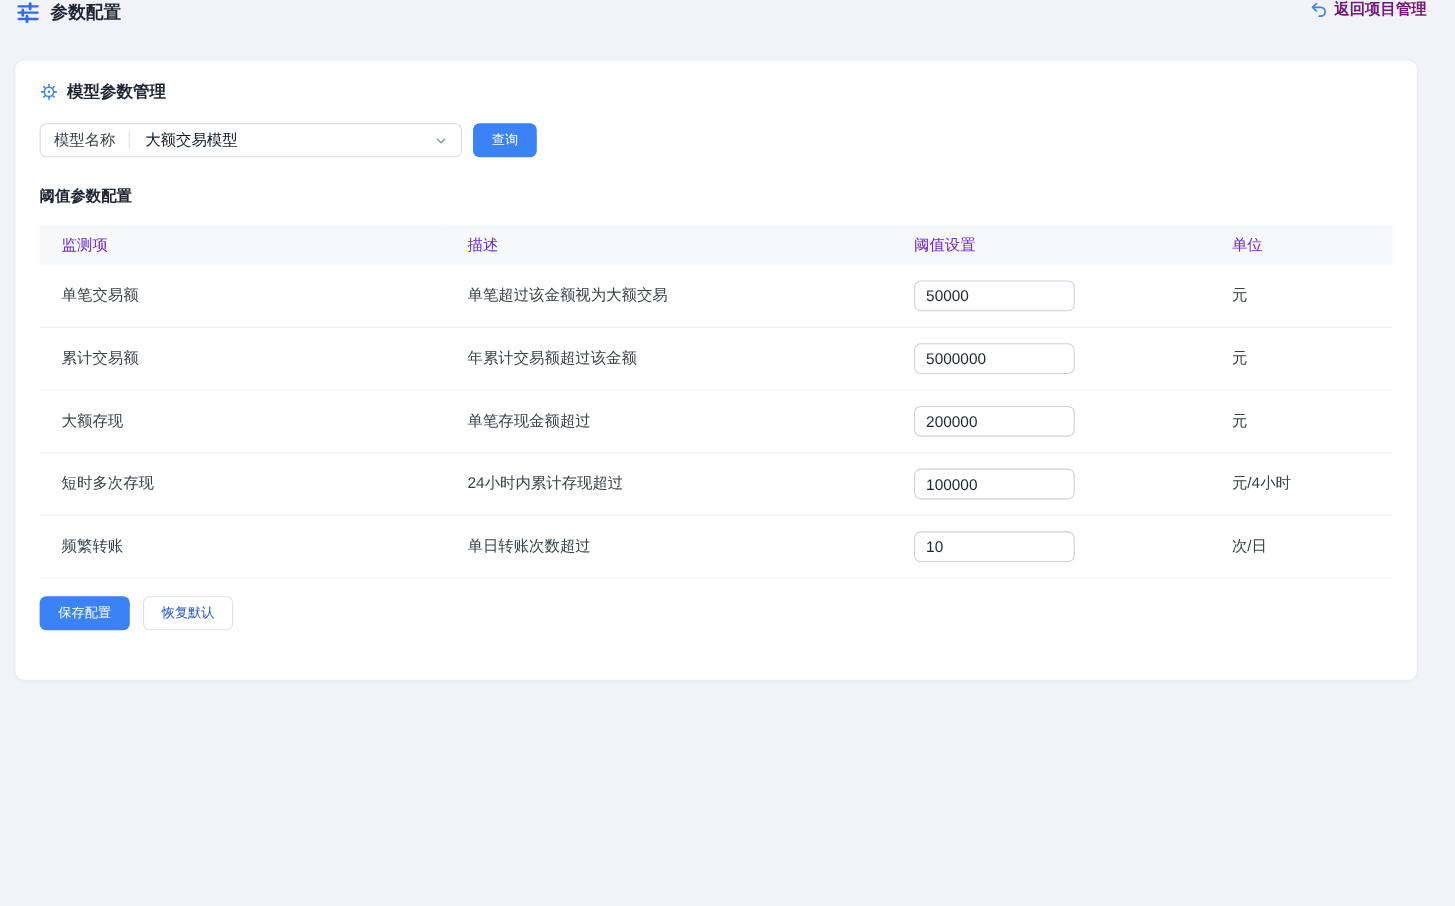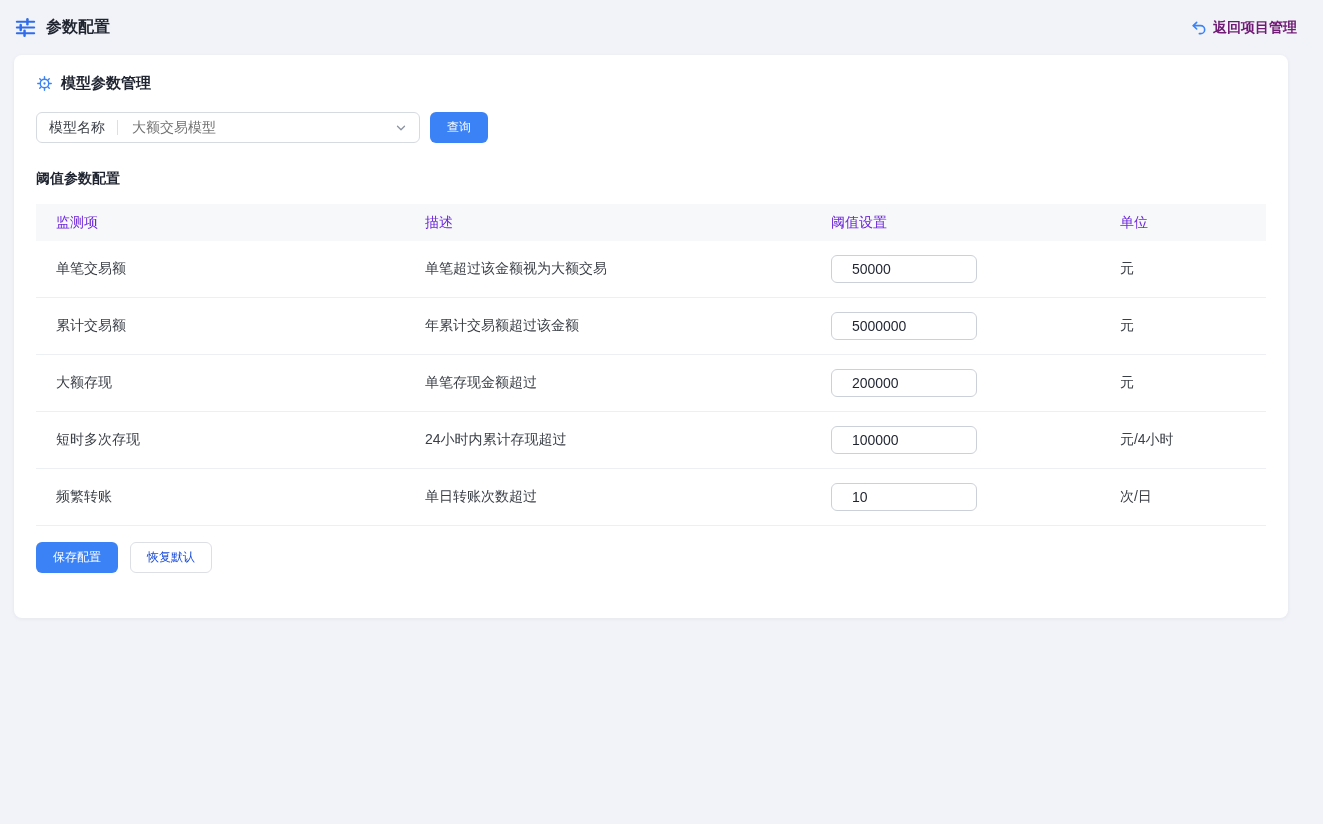--- a/index.html
+++ b/index.html
@@ -7,21 +7,21 @@
   body {
     width:1323px; height:824px;
     background:#f1f3f8;
     font-family:"Liberation Sans","DejaVu Sans",sans-serif;
     color:#303133;
     overflow:hidden;
   }
   
   .top-header {
     height:55px;
-    display:flex; align-items:center; justify-content:space-between;
+    display:flex; align-items:flex-start; justify-content:space-between;
     padding:0 26px 0 14px;
     gap:36px;
   }
   .header-left { display:flex; align-items:center; gap:9px; }
   .page-title { font-size:16px; font-weight:bold; color:#1f2430; }
   .back-link {
     display:flex; align-items:center; gap:6px;
     color:#701a75; font-size:14px; font-weight:bold; cursor:pointer;
   }
   .icon { display:inline-flex; align-items:center; justify-content:center; }
@@ -41,21 +41,21 @@
   
   .query-row { display:flex; align-items:center; gap:10px; margin-top:19px; }
   .select-group {
     display:flex; align-items:center;
     width:384px; height:31px;
     border:1px solid #d6dae1; border-radius:6px;
     background:#fff;
   }
   .select-label { font-size:14px; color:#3a3f47; padding:0 12px; white-space:nowrap; }
   .select-divider { width:1px; height:15px; background:#dcdfe6; }
-  .select-value { flex:1; font-size:14px; color:#737373; padding-left:14px; }
+  .select-value { flex:1; font-size:14px; color:#0f172a; padding-left:14px; }
   .select-chevron { padding-right:11px; display:flex; align-items:center; }
   .btn {
     height:31px; border-radius:6px; font-size:12px;
     display:inline-flex; align-items:center; justify-content:center;
     cursor:pointer; font-family:inherit;
   }
   .btn-primary { background:#3b82f6; color:#fff; border:none; padding:0 17px; }
   .btn-plain { background:#fff; color:#1d4ed8; border:1px solid #dcdfe6; padding:0 16px; }
 
   
@@ -80,21 +80,21 @@
     padding:14px 20px;
     height:51px;
   }
   .col-item  { width:30%; }
   .col-desc  { width:33%; }
   .col-value { width:23.5%; }
   .col-unit  { width:13.5%; }
   .threshold-input {
     width:146px; height:28px;
     border:1px solid #ccd1d9; border-radius:6px;
-    padding:0 20px; font-size:14px; color:#1f2430;
+    padding:0 10px; font-size:14px; color:#1f2430;
     font-family:inherit; background:#fff;
   }
   .unit-text { color:#4a5260; }
 
   
   .actions { display:flex; align-items:center; gap:12px; margin-top:16px; }
 </style>
 </head>
 <body>
 

